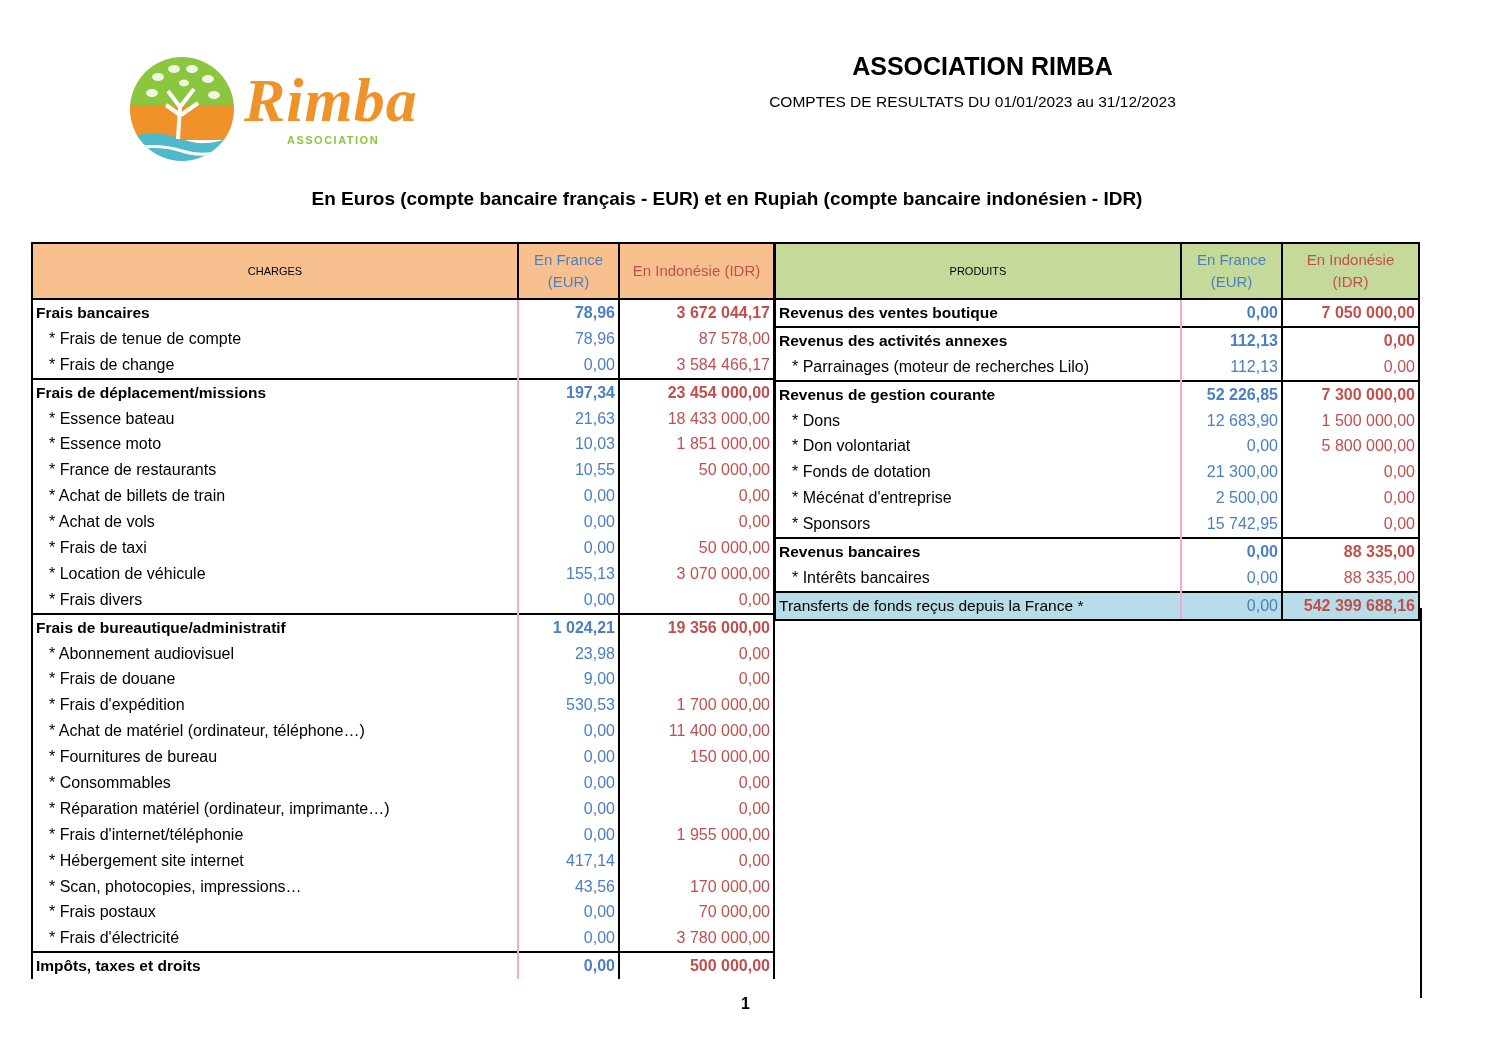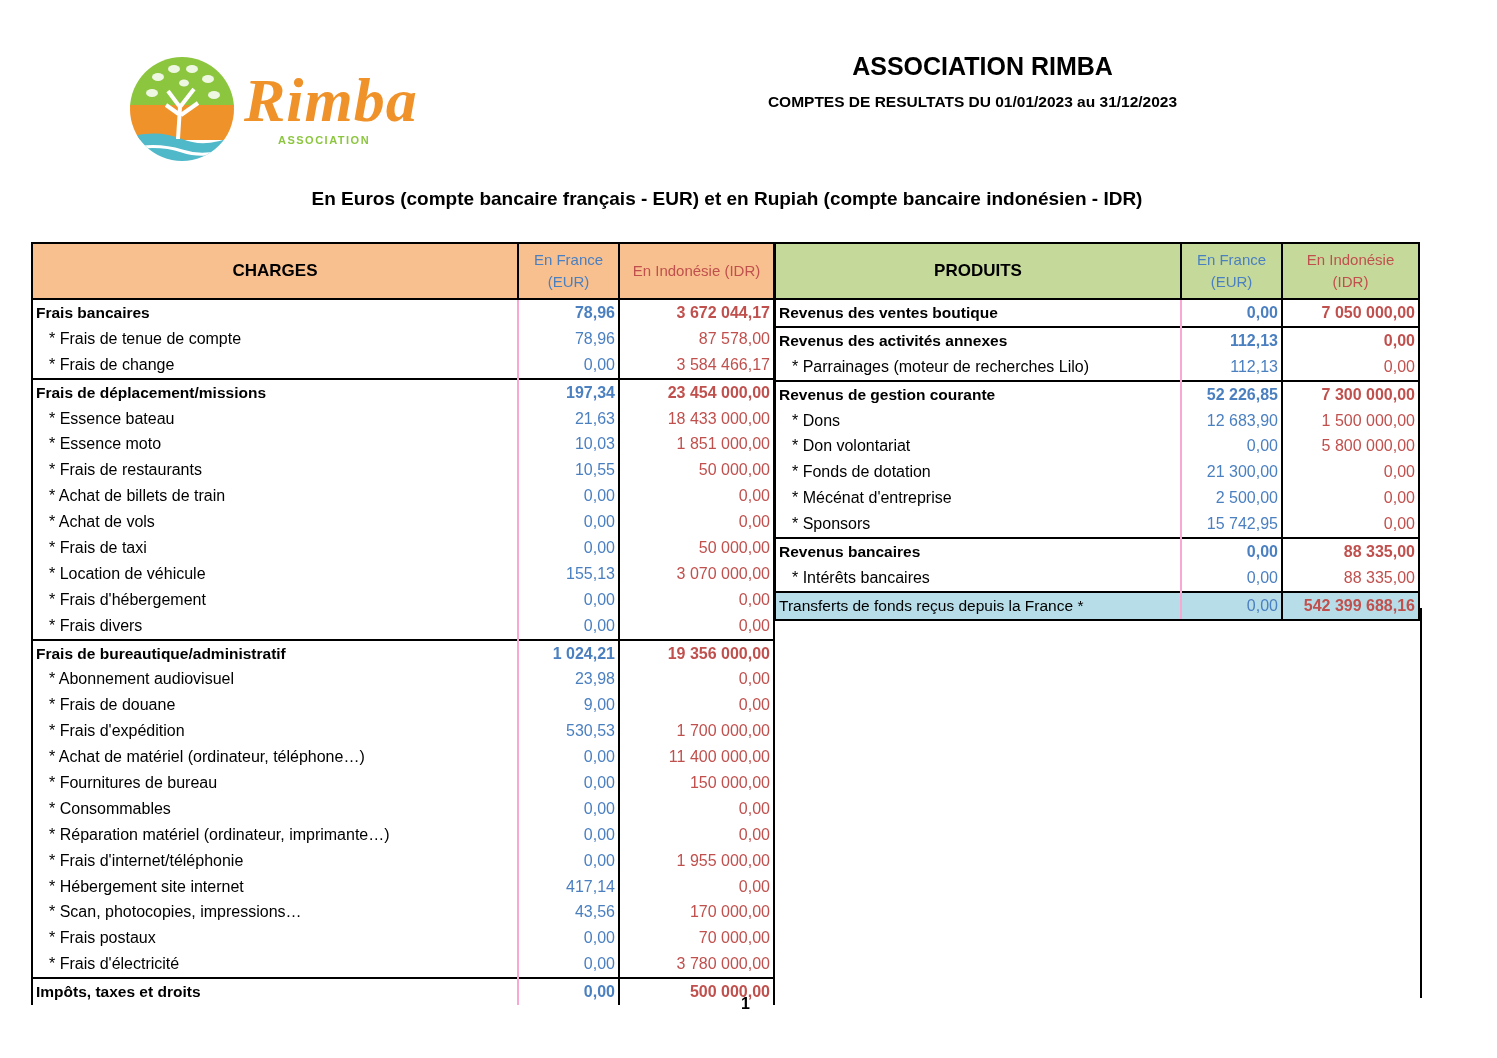--- a/index.html
+++ b/index.html
@@ -4,41 +4,41 @@
 <style>
   html, body { margin: 0; padding: 0; background: #ffffff; }
   body { width: 1497px; height: 1058px; position: relative; overflow: hidden;
          font-family: "Liberation Sans", sans-serif; color: #000; }
 
   
   .logo { position: absolute; left: 128px; top: 55px; width: 290px; height: 108px; }
   .logo-circle { position: absolute; left: 0; top: 0; width: 108px; height: 108px; }
   .logo-word { position: absolute; left: 116px; top: 10px; font-family: Liberation Serif, serif;
                font-style: italic; font-weight: bold; font-size: 62px; color: #f0922a; letter-spacing: 1px; }
-  .logo-sub { position: absolute; left: 150px; top: 79px; font-size: 11px; font-weight: bold;
+  .logo-sub { position: absolute; left: 159px; top: 79px; font-size: 11px; font-weight: bold;
               color: #8cc63f; letter-spacing: 1.5px; }
 
   
   .title-main { position: absolute; left: 700px; width: 565px; top: 52px; text-align: center;
                 font-size: 25px; font-weight: bold; }
   .title-sub { position: absolute; left: 680px; width: 585px; top: 93px; text-align: center;
-               font-size: 15.5px; font-weight: bold; }
+               font-size: 15.5px; font-weight: normal; }
   .subtitle { position: absolute; left: 0; width: 1454px; top: 188px; text-align: center;
               font-size: 19px; font-weight: bold; }
 
   
   table { border-collapse: collapse; position: absolute; table-layout: fixed; }
   td { padding: 0 3px; height: 25.9px; font-size: 16px; white-space: nowrap; overflow: hidden; }
   .charges { left: 31px; top: 242px; }
   .produits { left: 774px; top: 242px; }
 
   .hdr td { height: 54px; text-align: center; border: 2px solid #000; font-size: 15px; }
   .charges .hdr td { background: #f8c08f; }
   .produits .hdr td { background: #c5d99b; }
-  .hdr .big { font-size: 17px; font-weight: bold; }
+  .hdr .big { font-size: 11px; font-weight: normal; }
   .eur-h { color: #4a7fc0; line-height: 22px; }
   .idr-h { color: #c0504d; line-height: 22px; }
 
   td.lbl { text-align: left; border-left: 2px solid #000; }
   td.eur { text-align: right; color: #4a7fc0; border-left: 2px solid #f9a8d4; border-right: 2px solid #000; }
   td.idr { text-align: right; color: #c0504d; border-right: 2px solid #000; }
   tr.group td { font-weight: bold; border-top: 2px solid #000; }
   tr.group td.lbl { font-size: 15.5px; }
   tr.item td.lbl { padding-left: 16px; }
   tr.highlight td { background: #b7dde8; border-top: 2px solid #000; border-bottom: 2px solid #000; font-weight: normal; }
@@ -125,21 +125,21 @@
         <td class="lbl">* Essence bateau</td>
         <td class="eur">21,63</td>
         <td class="idr">18 433 000,00</td>
       </tr>
       <tr class="item">
         <td class="lbl">* Essence moto</td>
         <td class="eur">10,03</td>
         <td class="idr">1 851 000,00</td>
       </tr>
       <tr class="item">
-        <td class="lbl">* Frais de restaurants</td>
+        <td class="lbl">* France de restaurants</td>
         <td class="eur">10,55</td>
         <td class="idr">50 000,00</td>
       </tr>
       <tr class="item">
         <td class="lbl">* Achat de billets de train</td>
         <td class="eur">0,00</td>
         <td class="idr">0,00</td>
       </tr>
       <tr class="item">
         <td class="lbl">* Achat de vols</td>
@@ -148,25 +148,20 @@
       </tr>
       <tr class="item">
         <td class="lbl">* Frais de taxi</td>
         <td class="eur">0,00</td>
         <td class="idr">50 000,00</td>
       </tr>
       <tr class="item">
         <td class="lbl">* Location de véhicule</td>
         <td class="eur">155,13</td>
         <td class="idr">3 070 000,00</td>
-      </tr>
-      <tr class="item">
-        <td class="lbl">* Frais d'hébergement</td>
-        <td class="eur">0,00</td>
-        <td class="idr">0,00</td>
       </tr>
       <tr class="item">
         <td class="lbl">* Frais divers</td>
         <td class="eur">0,00</td>
         <td class="idr">0,00</td>
       </tr>
       <tr class="group">
         <td class="lbl">Frais de bureautique/administratif</td>
         <td class="eur">1 024,21</td>
         <td class="idr">19 356 000,00</td>

